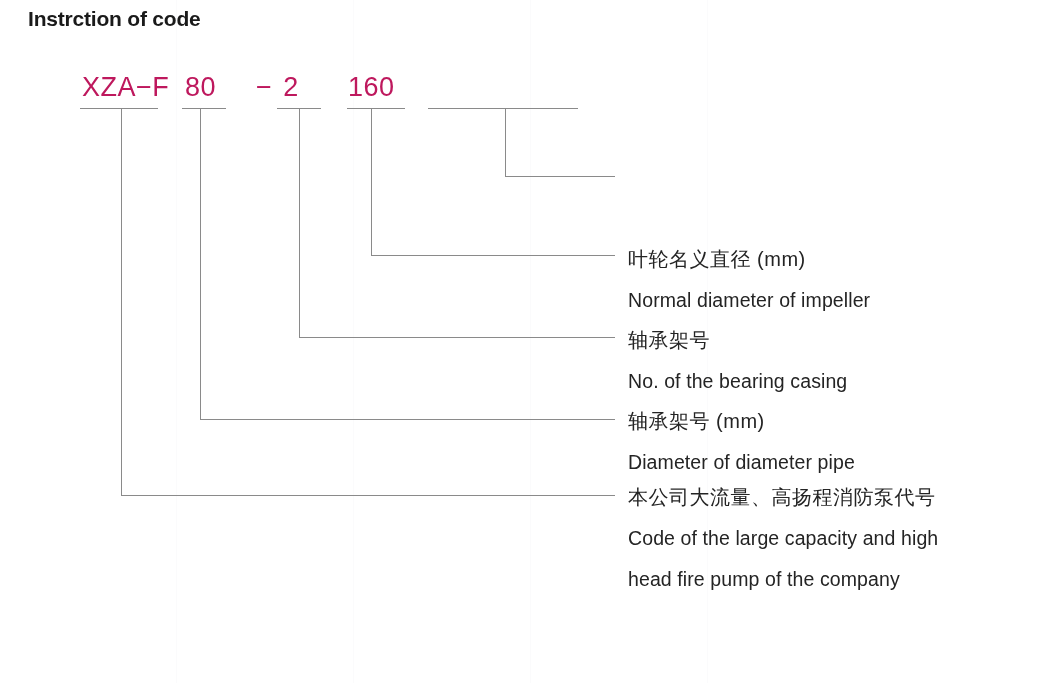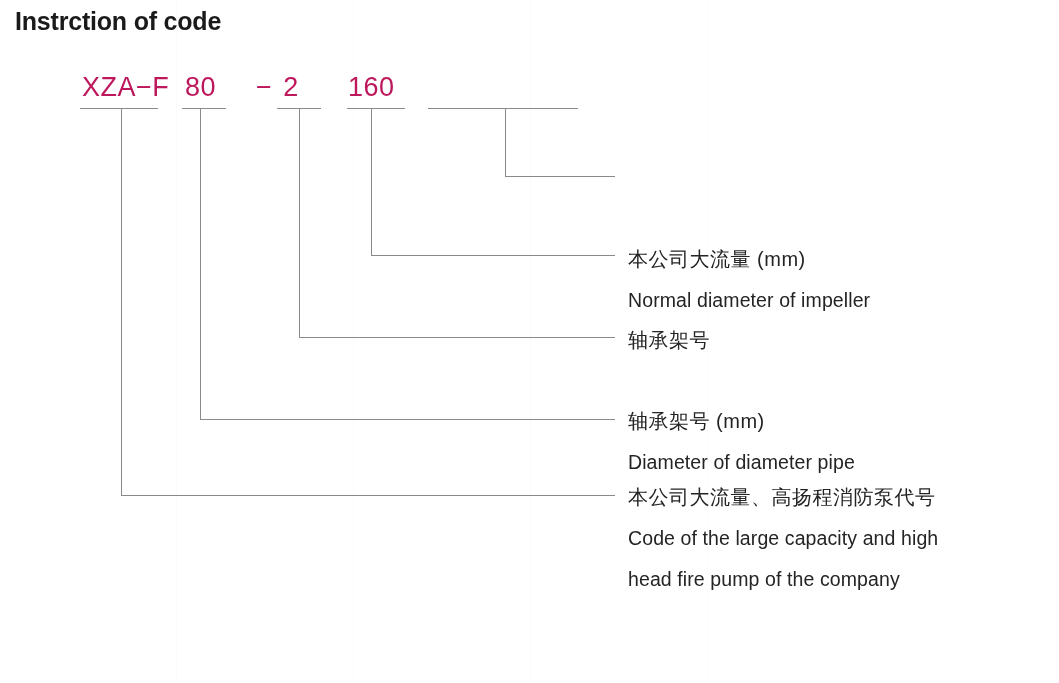--- a/index.html
+++ b/index.html
@@ -22,23 +22,23 @@
   
   .seam {
     position: absolute;
     top: 0;
     bottom: 0;
     width: 1px;
     background: #fbfbfc;
   }
   #title {
     position: absolute;
-    left: 15px;
+    left: 28px;
     top: 7px;
-    font-size: 25px;
+    font-size: 21px;
     font-weight: bold;
     letter-spacing: -0.2px;
     color: #1a1a1a;
     white-space: nowrap;
   }
   
   .code-seg {
     position: absolute;
     top: 72px;
     font-size: 27px;
@@ -124,26 +124,27 @@
   <div class="rule" style="left:299px; top:337px; width:316px"></div>
 
   <div class="vline" style="left:200px; top:108px; height:311px"></div>
   <div class="rule" style="left:200px; top:419px; width:415px"></div>
 
   <div class="vline" style="left:121px; top:108px; height:387px"></div>
   <div class="rule" style="left:121px; top:495px; width:494px"></div>
 
 
   <div class="label-block" style="top:239px">
-    <div class="label-cn">本公司大流量 (mm)</div>
+    <div class="label-cn">叶轮名义直径 (mm)</div>
     <div class="label-en">Normal diameter of impeller</div>
   </div>
 
   <div class="label-block" style="top:320px">
     <div class="label-cn">轴承架号</div>
+    <div class="label-en">No.  of the bearing casing</div>
   </div>
 
   <div class="label-block" style="top:401px">
     <div class="label-cn">轴承架号 (mm)</div>
     <div class="label-en">Diameter of diameter pipe</div>
   </div>
 
   <div class="label-block" style="top:477px">
     <div class="label-cn">本公司大流量、高扬程消防泵代号</div>
     <div class="label-en">Code of the large capacity and high</div>

